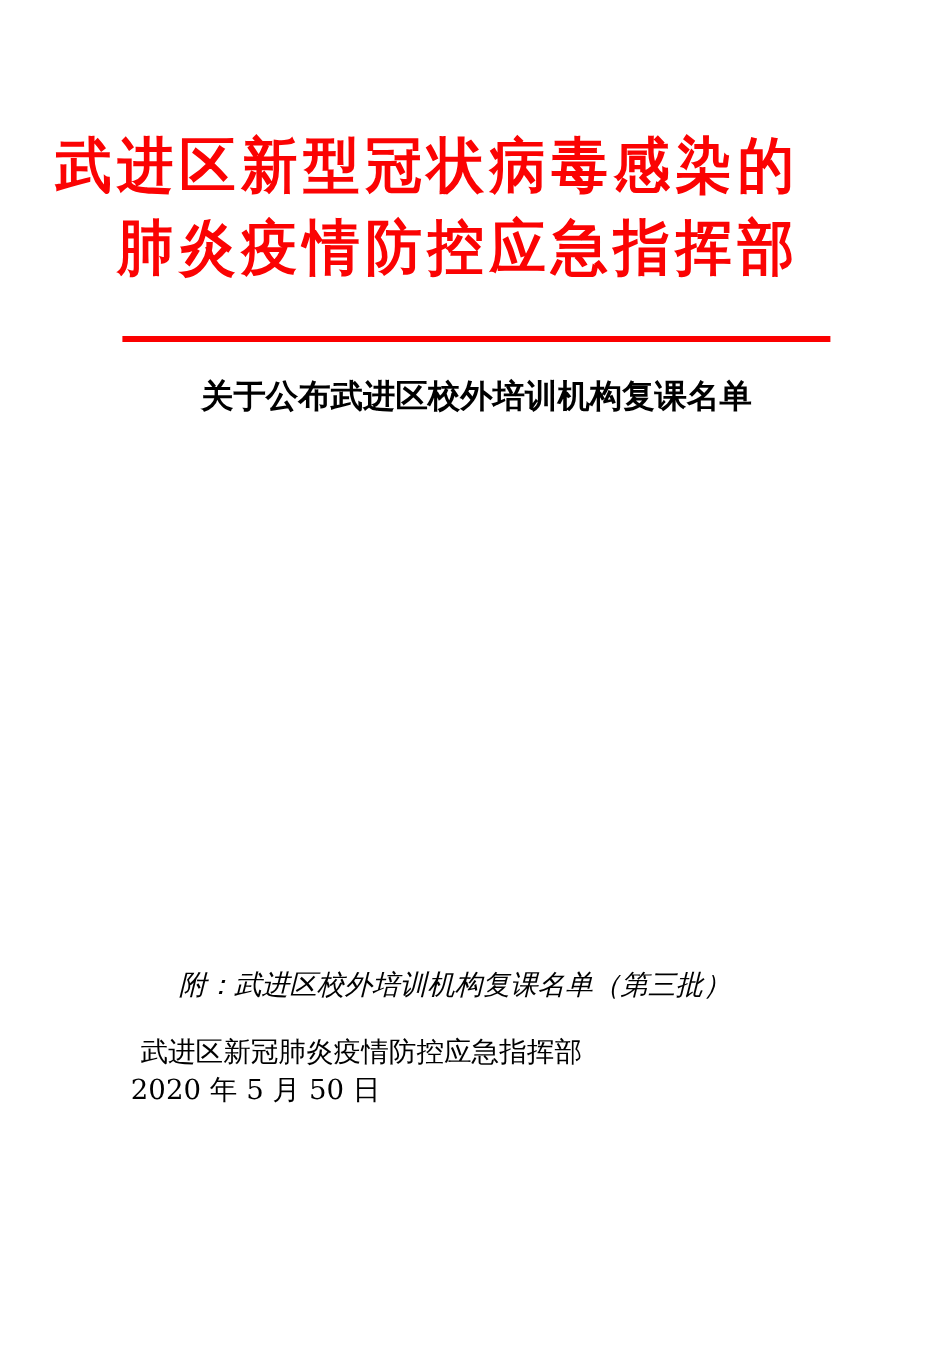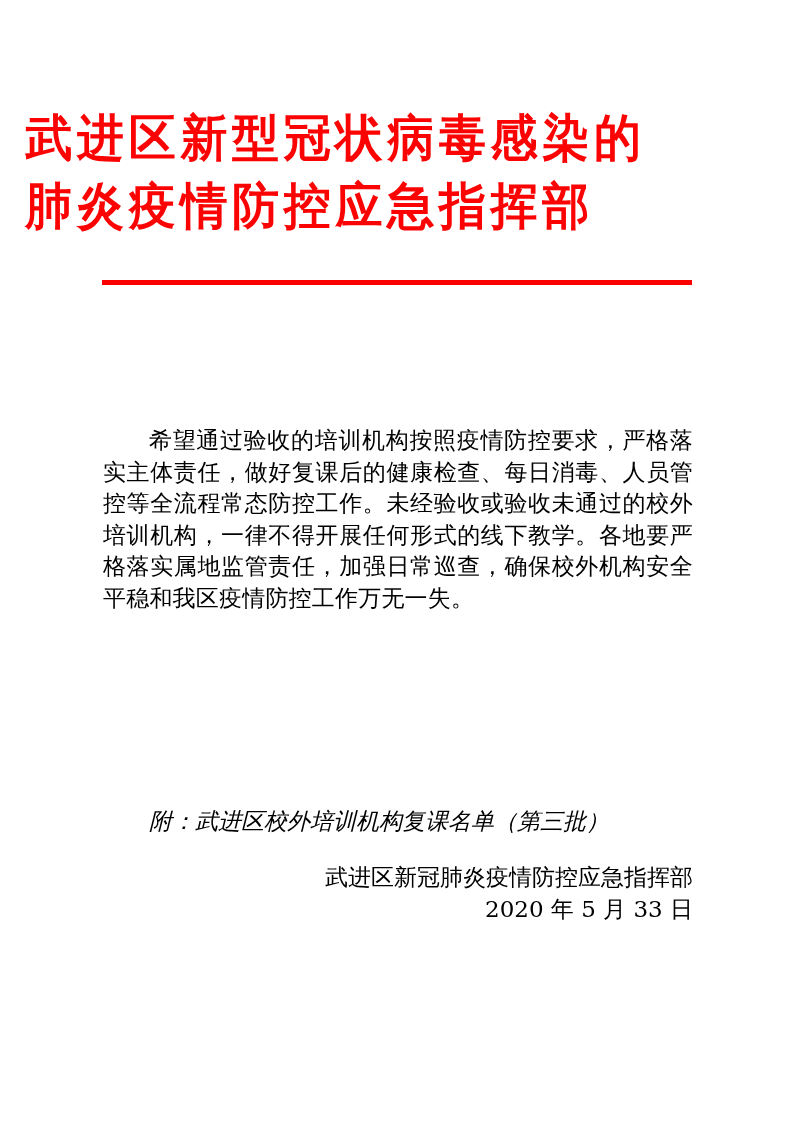--- a/index.html
+++ b/index.html
@@ -26,21 +26,21 @@
     height: 1122px;
     background: #ffffff;
   }
 
   
   .masthead {
     position: absolute;
     left: 0;
     top: 104px;
     width: 687px;
-    text-align: left;
+    text-align: right;
   }
   .masthead-line {
     display: block;
     color: #fb0303;
     font-family: "DejaVu Serif", "Liberation Serif", serif;
     font-weight: 700;
     font-size: 50px;
     line-height: 68px;
     letter-spacing: 5px;
     text-indent: 5px;
@@ -119,21 +119,21 @@
 
   
   .signature {
     position: absolute;
     left: 103px;
     top: 862px;
     width: 590px;
     font-family: "DejaVu Serif", "Liberation Serif", serif;
     font-size: 23px;
     line-height: 31.6px;
-    text-align: right;
+    text-align: left;
   }
   .sig-org {
     display: block;
     white-space: nowrap;
     padding-left: 14px;
   }
   .sig-date {
     display: block;
     white-space: nowrap;
     padding-left: 6px;
@@ -147,26 +147,26 @@
   <div class="masthead">
     <span class="masthead-line" style="color: rgb(251, 3, 3);">武进区新型冠状病毒感染的</span>
     <span class="masthead-line" style="color: rgb(251, 3, 3);">肺炎疫情防控应急指挥部</span>
   </div>
 
   <div class="divider-wrap">
     <div class="divider" style="background: rgb(251, 0, 0);"></div>
   </div>
 
   <div class="doc-title">
+    <span class="doc-title-line">关于公布武进区校外培训机构复课名单</span>
   </div>
 
   <div class="body-block">
-    <p class="para">希望通过验收的培训机构按照疫情防控要求，严格落实主体责任，做好复课后的健康检查、每日消毒、人员管控等全流程常态防控工作。未经验收或验收未通过的校外培训机构，一律不得开展任何形式的线下教学。各地要严格落实属地监管责任，加强日常巡查，确保校外机构安全平稳和我区疫情防控工作万无一失。</p>
   </div>
 
   <div class="attachment">附：武进区校外培训机构复课名单（第三批）</div>
 
   <div class="signature">
     <span class="sig-org">武进区新冠肺炎疫情防控应急指挥部</span>
-    <span class="sig-date">2020 年 5 月 33 日</span>
+    <span class="sig-date">2020 年 5 月 50 日</span>
   </div>
 
 </div>
 
 </body></html>

